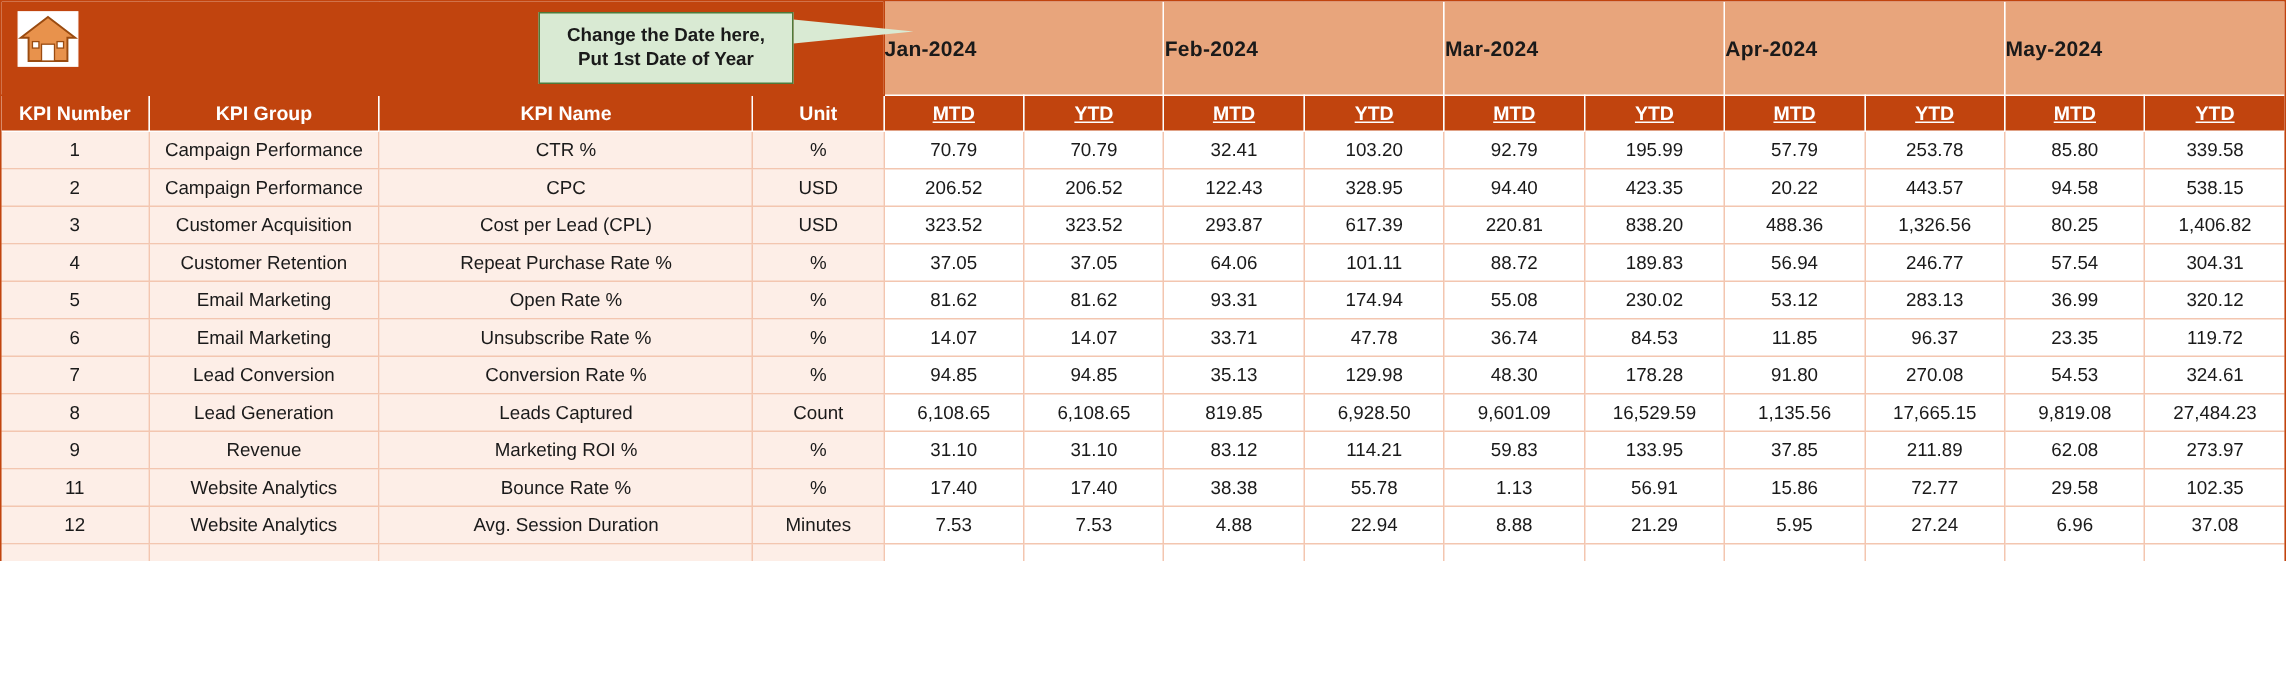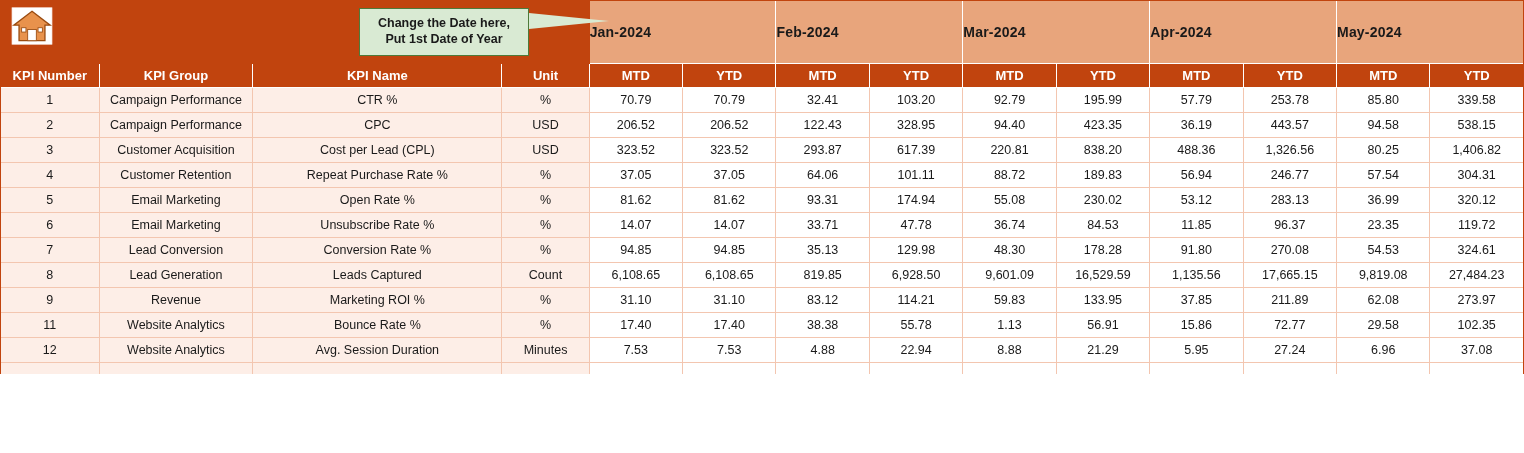--- a/index.html
+++ b/index.html
@@ -115,20 +115,21 @@
     white-space: nowrap;
   }
   th.col-head-sub {
     background: #c1440e;
     border: 1px solid #ffffff;
     color: #ffffff;
     font-size: 13px;
     font-weight: bold;
     text-align: center;
     height: 24px;
+    text-decoration: underline;
   }
 
   
   td.left-cell {
     background: #fdeee7;
     border: 1px solid #f3c6b0;
     color: #1a1a1a;
     font-size: 12.5px;
     text-align: center;
     height: 25px;
@@ -244,21 +245,21 @@
           <td class="left-cell">2</td>
           <td class="left-cell">Campaign Performance</td>
           <td class="left-cell">CPC</td>
           <td class="left-cell">USD</td>
           <td class="num-cell">206.52</td>
           <td class="num-cell">206.52</td>
           <td class="num-cell">122.43</td>
           <td class="num-cell">328.95</td>
           <td class="num-cell">94.40</td>
           <td class="num-cell">423.35</td>
-          <td class="num-cell">36.19</td>
+          <td class="num-cell">20.22</td>
           <td class="num-cell">443.57</td>
           <td class="num-cell">94.58</td>
           <td class="num-cell">538.15</td>
         </tr>
         <tr>
           <td class="left-cell">3</td>
           <td class="left-cell">Customer Acquisition</td>
           <td class="left-cell">Cost per Lead (CPL)</td>
           <td class="left-cell">USD</td>
           <td class="num-cell">323.52</td>

